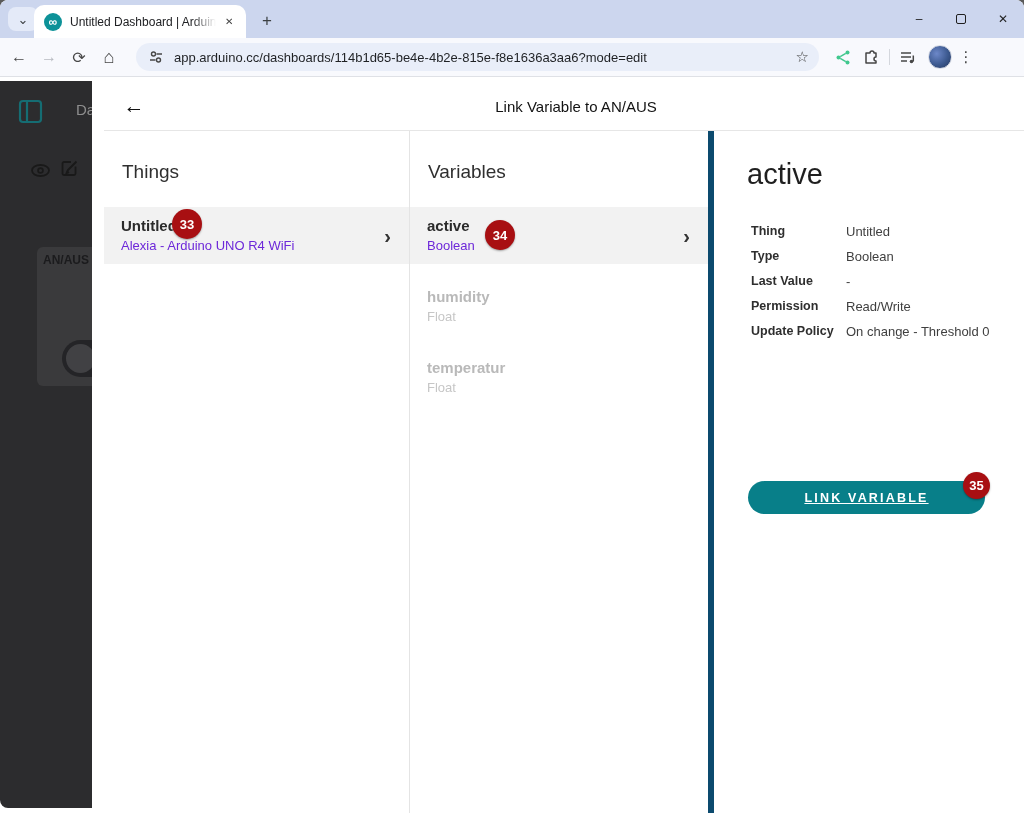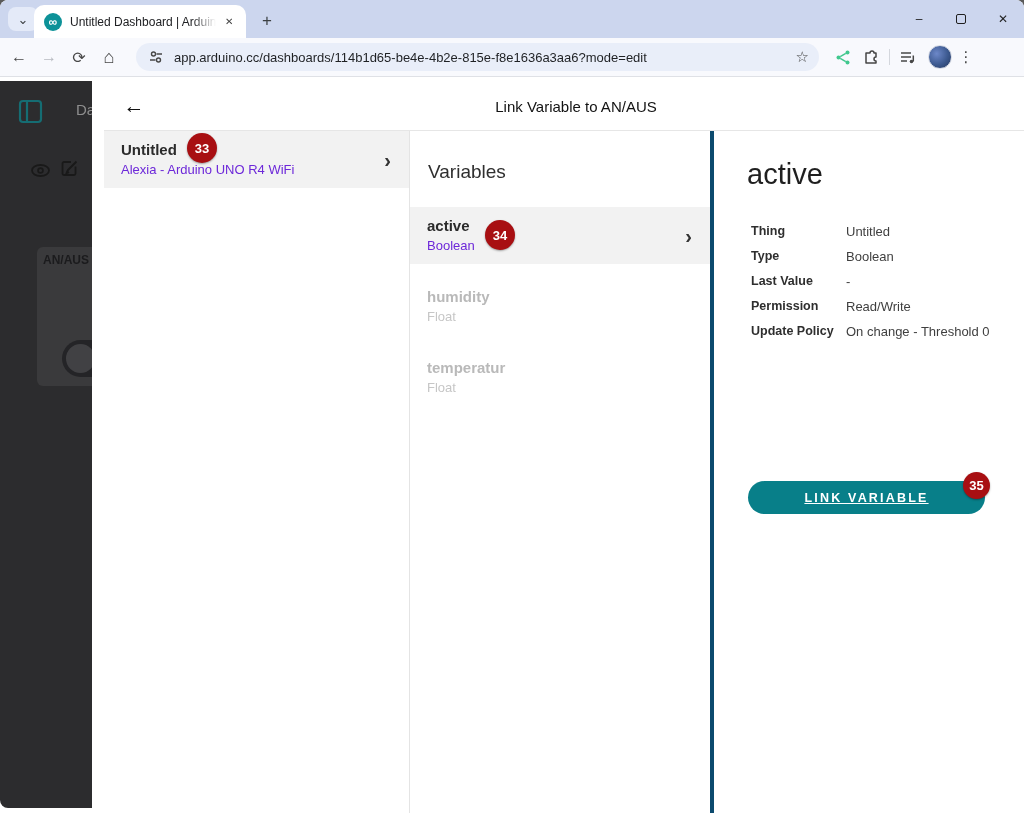--- a/index.html
+++ b/index.html
@@ -102,21 +102,21 @@
     position:absolute; left:16px; top:11px; width:28px; height:28px; display:flex; align-items:center;
     justify-content:center; font-size:21px; color:#111; cursor:pointer;
   }
   .modal-title{
     position:absolute; left:0; right:0; top:0; height:50px; display:flex; align-items:center;
     justify-content:center; font-size:15px; color:#121212;margin-left:24px;
   }
   .columns{ flex:1; display:flex; min-height:0; }
   .col{ position:relative; }
   .col-things{ width:306px; border-right:1px solid #e4e4e4; }
-  .col-vars{ width:304px; border-right:4px solid #0c4a6e; }
+  .col-vars{ width:304px; border-right:6px solid #0c4a6e; }
   .col-detail{ flex:1; }
   .col-h{ font-size:19px; font-weight:400; color:#2f2f2f; margin:30px 0 24px 18px; }
 
   .list-item{ position:relative; padding:10px 17px 11px 17px; cursor:pointer; }
   .list-item.selected{ background:#f2f2f2; }
   .li-name{ font-size:15px; font-weight:bold; color:#2b2b2b; }
   .li-sub{ font-size:13px; color:#6d28d9; margin-top:4px; }
   .list-item.disabled{ cursor:default; }
   .list-item.disabled .li-name{ color:#b9b9b9; }
   .list-item.disabled .li-sub{ color:#c6c6c6; }
@@ -124,21 +124,21 @@
     position:absolute; right:18px; top:50%; transform:translateY(-50%);
     font-size:20px; color:#333; font-weight:bold; line-height:1;
   }
   .gap-after-item{ height:14px; }
 
   .badge{
     position:absolute; width:30px; height:30px; border-radius:50%; background:#a80f12; color:#fff;
     font-size:13px; font-weight:bold; display:flex; align-items:center; justify-content:center;
     box-shadow:0 1px 2px rgba(0,0,0,0.35); z-index:3;
   }
-  .badge-33{ left:83px; top:2px;text-align:right; }
+  .badge-33{ left:68px; top:2px;text-align:right; }
   .badge-34{ left:75px; top:13px; }
   .badge-35{ width:27px; height:27px; right:-5px; top:-9px; }
 
   
   .detail-title{ font-size:29px; color:#1f1f1f; margin:27px 0 0 33px; font-weight:400; }
   .detail-rows{ margin:33px 0 0 37px; }
   .detail-row{ display:flex; margin-bottom:10px; }
   .detail-label{ width:95px; font-size:12.5px; font-weight:bold; color:#2e2e2e; flex:0 0 95px; }
   .detail-value{ font-size:13px; color:#3f3f3f; white-space:nowrap; }
   .link-btn-wrap{ position:absolute; left:34px; top:350px; width:237px; height:33px; }
@@ -266,20 +266,21 @@
     <div class="modal-header">
       <div class="back-arrow">
         <span>←</span>
       </div>
       <div class="modal-title">Link Variable to AN/AUS</div>
     </div>
 
     <div class="columns">
 
       <div class="col col-things">
+        <div class="col-h">Things</div>
         <div class="list-item selected">
           <div class="li-name">Untitled</div>
           <div class="li-sub">Alexia - Arduino UNO R4 WiFi</div>
           <div class="badge badge-33">33</div>
           <div class="li-chevron">›</div>
         </div>
       </div>
 
       <div class="col col-vars">
         <div class="col-h">Variables</div>

